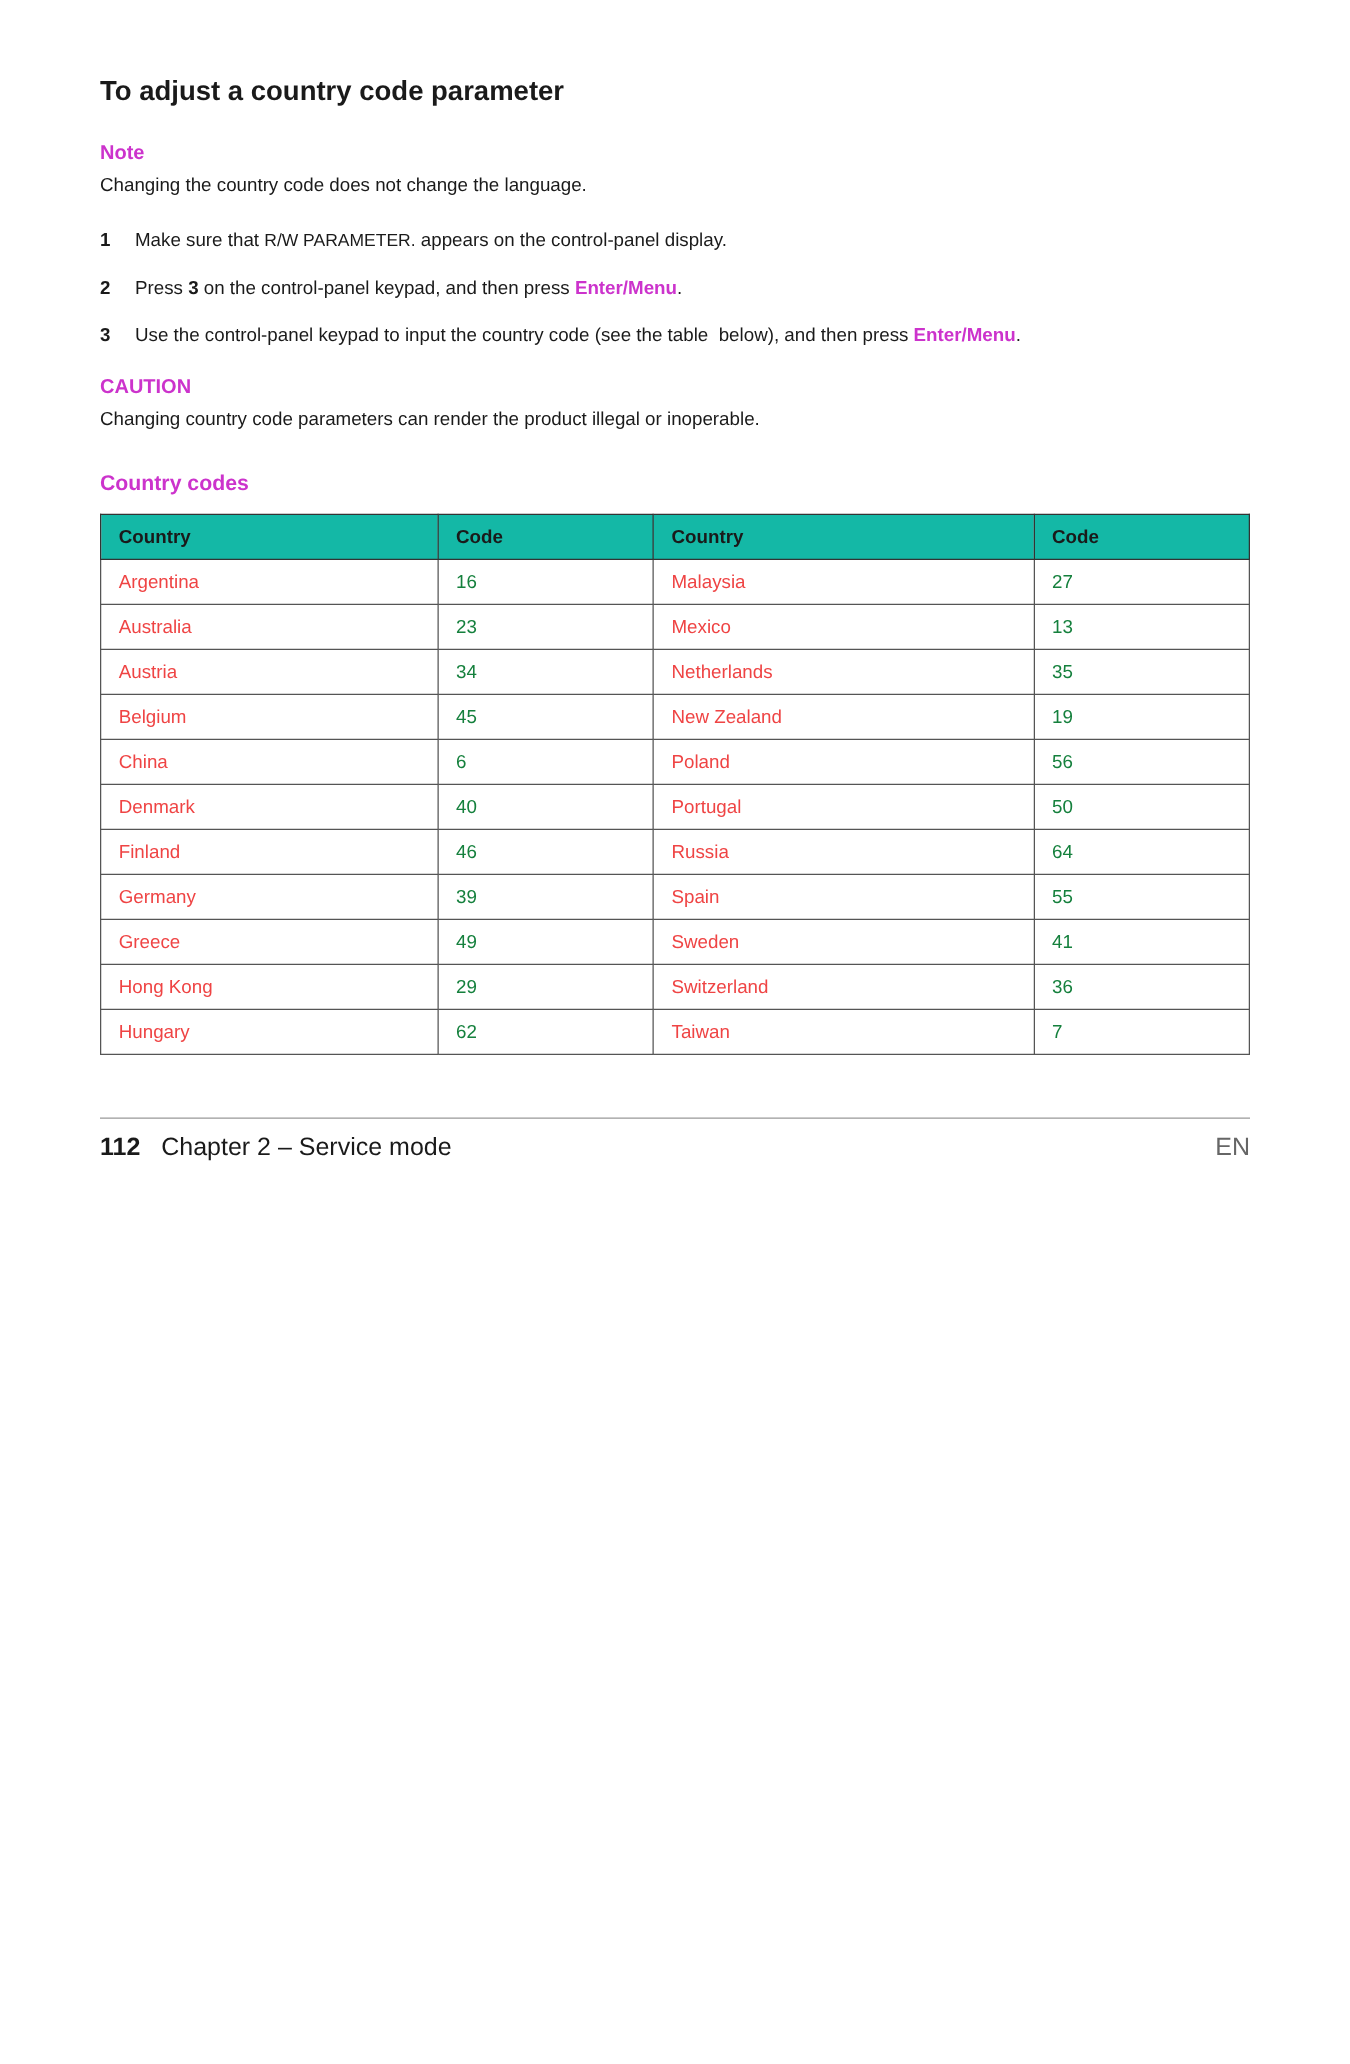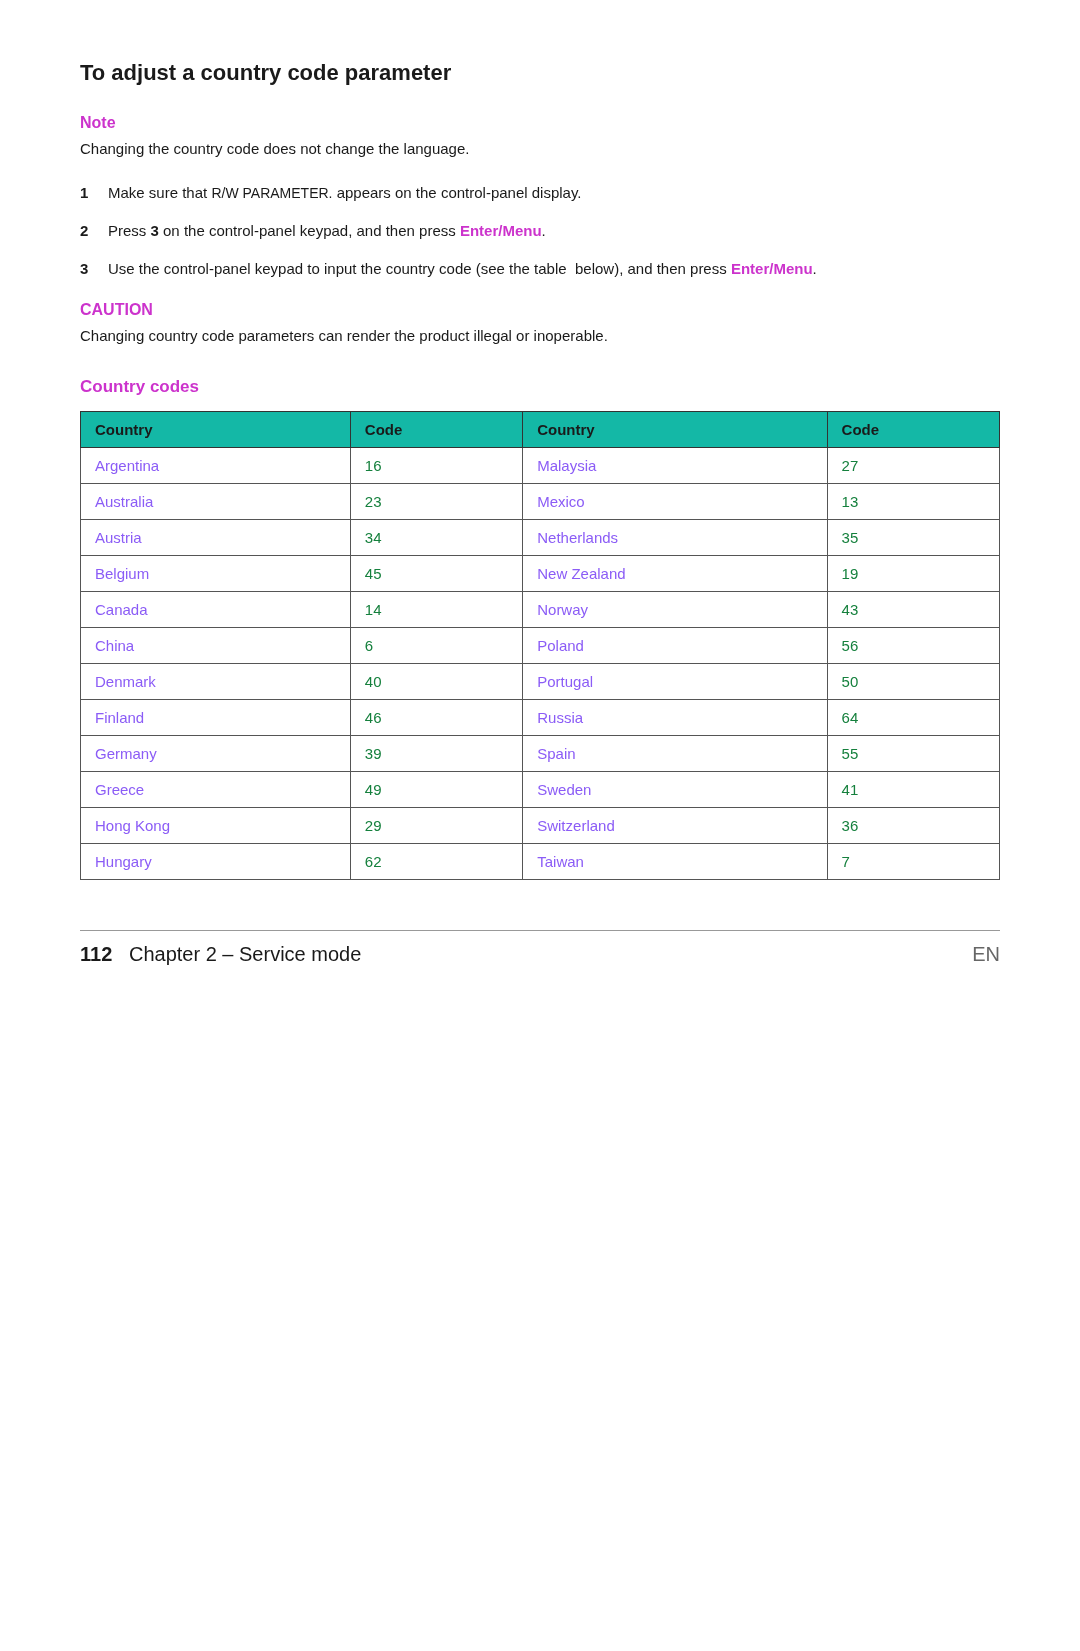--- a/index.html
+++ b/index.html
@@ -89,21 +89,21 @@
       padding: 9px 14px;
       text-align: left;
       background: #14b8a6;
     }
     table.codes-table td {
       border: 1px solid #555;
       padding: 9px 14px;
       color: #15803d;
     }
     table.codes-table td.country-name {
-      color: #8b5cf6;
+      color: #ef4444;
     }
     .footer {
       margin-top: 50px;
       border-top: 1px solid #999;
       padding-top: 12px;
       display: flex;
       justify-content: space-between;
       align-items: center;
       font-size: 20px;
     }
@@ -181,26 +181,20 @@
           <td class="country-name">Netherlands</td>
           <td>35</td>
         </tr>
         <tr>
           <td class="country-name">Belgium</td>
           <td>45</td>
           <td class="country-name">New Zealand</td>
           <td>19</td>
         </tr>
         <tr>
-          <td class="country-name">Canada</td>
-          <td>14</td>
-          <td class="country-name">Norway</td>
-          <td>43</td>
-        </tr>
-        <tr>
           <td class="country-name">China</td>
           <td>6</td>
           <td class="country-name">Poland</td>
           <td>56</td>
         </tr>
         <tr>
           <td class="country-name">Denmark</td>
           <td>40</td>
           <td class="country-name">Portugal</td>
           <td>50</td>

